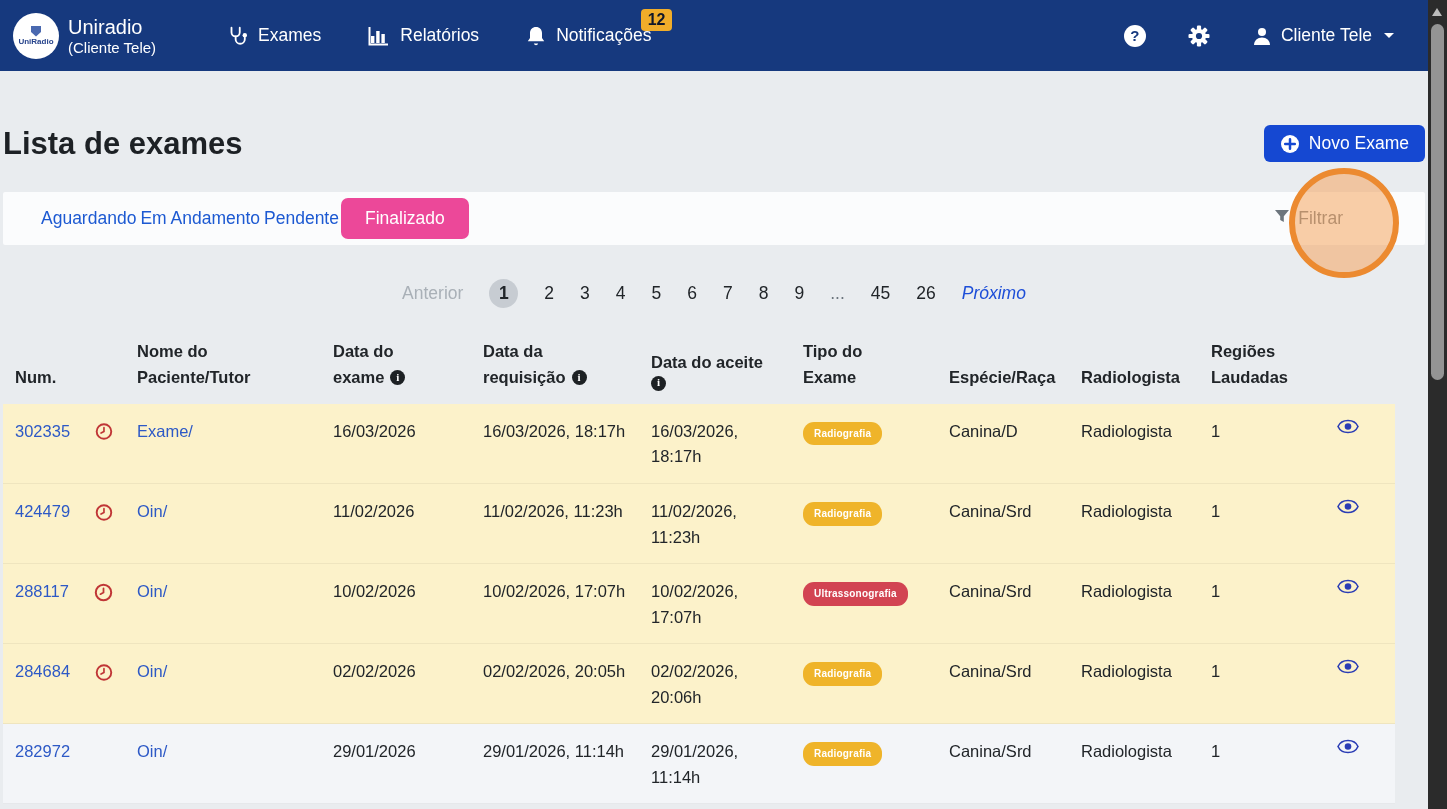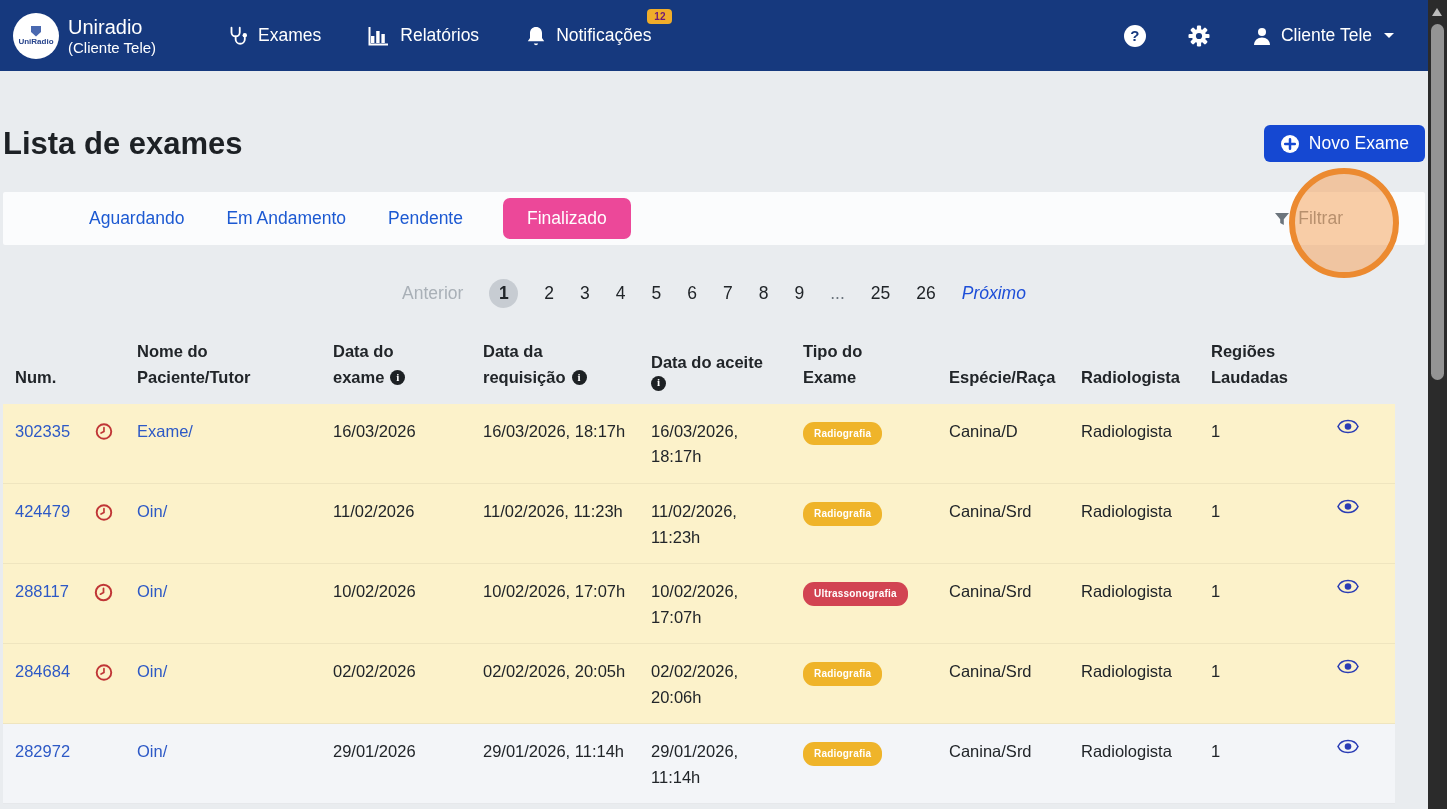--- a/index.html
+++ b/index.html
@@ -17,44 +17,44 @@
     display:flex; flex-direction:column; align-items:center; justify-content:center; gap:1px; flex:none; }
   .logo-shield { width:10px; height:11px; background:#4a69b0;
     clip-path:polygon(0 0,100% 0,100% 60%,50% 100%,0 60%); }
   .logo-text { font-size:8px; font-weight:bold; color:#27448c; line-height:1; }
   .brand-text { color:#fff; line-height:1.2; margin-left:9px; }
   .brand-name { font-size:20px; }
   .brand-sub { font-size:15px; }
   .nav-items { display:flex; align-items:center; gap:47px; margin-left:70px; }
   .nav-item { display:flex; align-items:center; gap:10px; color:#fff; font-size:17.5px; cursor:pointer; position:relative; }
   .nav-item svg { display:block; }
-  .nav-badge { position:absolute; top:-16px; right:-21px; background:#f0ad2a; color:#701a75;
-    font-size:10px; font-weight:bold; padding:2px 7px; border-radius:4px; }
+  .nav-badge { position:absolute; top:-16px; right:-21px; background:#f0ad2a; color:#0f172a;
+    font-size:16px; font-weight:bold; padding:2px 7px; border-radius:4px; }
   .nav-right { margin-left:auto; display:flex; align-items:center; gap:42px; }
   .help-icon { width:22px; height:22px; border-radius:50%; background:#fff; color:#16397e;
     display:flex; align-items:center; justify-content:center; font-weight:bold; font-size:15px; cursor:pointer; }
   .gear-btn { cursor:pointer; display:flex; }
   .user { display:flex; align-items:center; gap:9px; color:#fff; font-size:17.5px; cursor:pointer; }
   .caret-down { width:0; height:0; border-left:5px solid transparent; border-right:5px solid transparent;
     border-top:5.5px solid #fff; margin-left:3px; }
 
   
   .content { padding:0 3px; }
   .title-row { display:flex; align-items:center; justify-content:space-between; margin-top:54px; }
   h1 { font-size:31px; margin:0; font-weight:bold; color:#1d2125; }
   .new-exam-btn { background:#1548d2; color:#fff; border:none; border-radius:6px; font-size:17.5px;
     padding:8px 16px; display:flex; align-items:center; gap:9px; cursor:pointer;
     font-family:"Liberation Sans", sans-serif; }
 
   .tab-strip { background:#fbfcfd; height:53px; display:flex; align-items:center; padding:0 36px;
     margin-top:30px; border-radius:2px; }
-  .tabs { display:flex; gap:38px; align-items:center;margin-left:48px; }
+  .tabs { display:flex; align-items:center; }
   .tab { font-size:17.5px; color:#1c59d2; cursor:pointer; padding:9px 2px; text-decoration:none; }
   .tab.active { background:#ec4899; color:#fff; padding:10px 24px; border-radius:7px; }
-  .filter-btn { margin-left:auto; display:flex; align-items:center; gap:8px; color:#6c757d;
+  .filter-btn { margin-left:auto; display:flex; gap:8px; color:#6c757d;
     font-size:17.5px; margin-right:40px; cursor:pointer; background:none; border:none;
     font-family:"Liberation Sans", sans-serif; }
 
   .annotation-circle { position:absolute; left:1289px; top:168px; width:110px; height:110px;
     border-radius:50%; border:6px solid #ec8a30; background:rgba(245,166,97,0.55);
     z-index:6; pointer-events:none; }
 
   .pagination { display:flex; justify-content:center; align-items:center; gap:26px;
     margin:34px 0 20px; font-size:17.5px; }
   .page-prev { color:#a9b0b7; }
@@ -191,21 +191,21 @@
         <span class="page-num active">1</span>
         <span class="page-num">2</span>
         <span class="page-num">3</span>
         <span class="page-num">4</span>
         <span class="page-num">5</span>
         <span class="page-num">6</span>
         <span class="page-num">7</span>
         <span class="page-num">8</span>
         <span class="page-num">9</span>
         <span class="page-ellipsis">...</span>
-        <span class="page-num">25</span>
+        <span class="page-num">45</span>
         <span class="page-num">26</span>
         <span class="page-next">Próximo</span>
       </div>
 
     <table>
       <colgroup>
         <col style="width:122px">
           <col style="width:196px">
           <col style="width:150px">
         <col style="width:168px">

